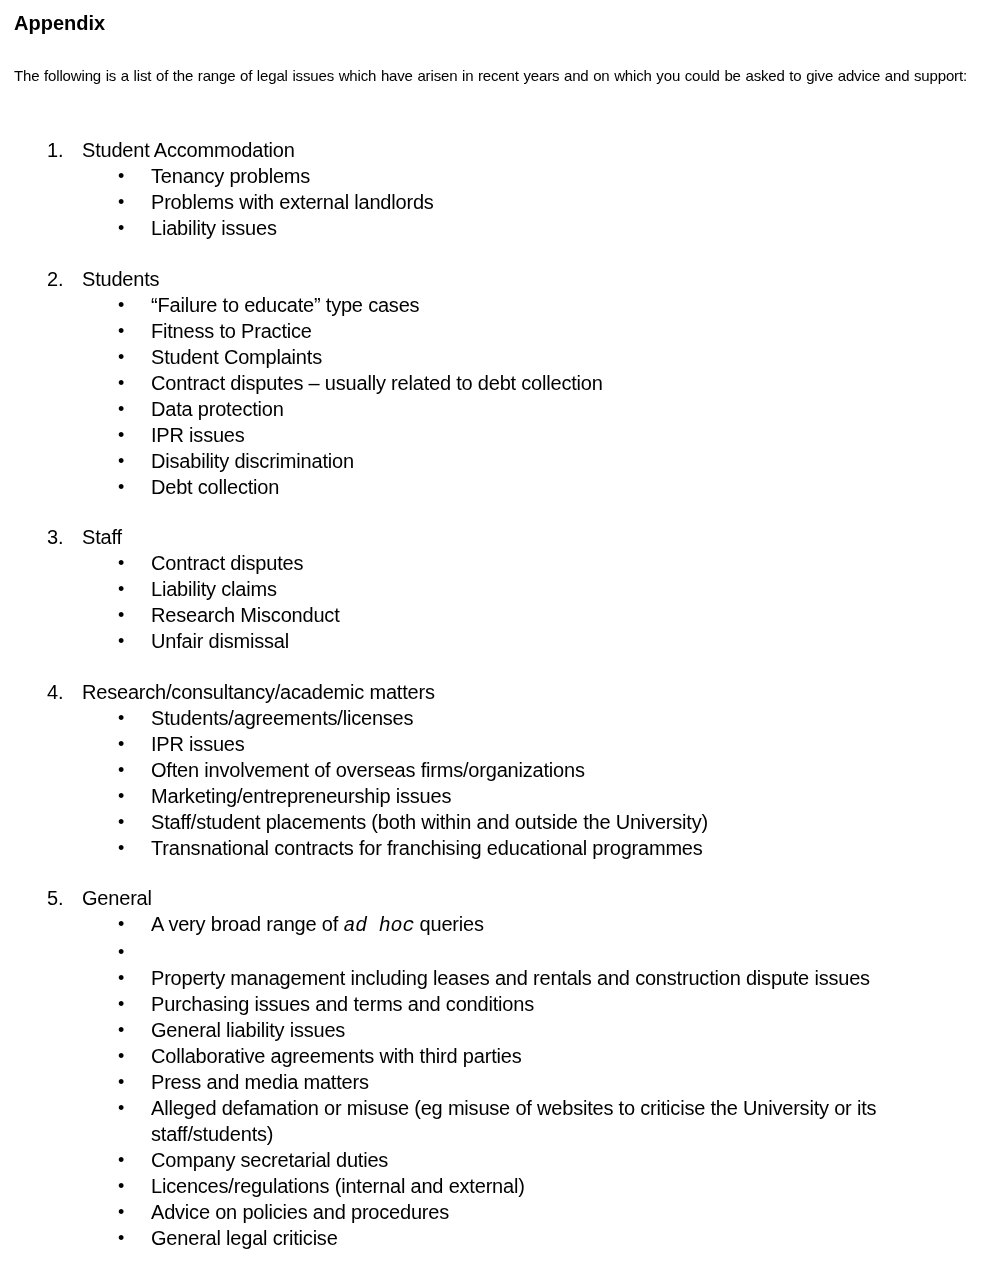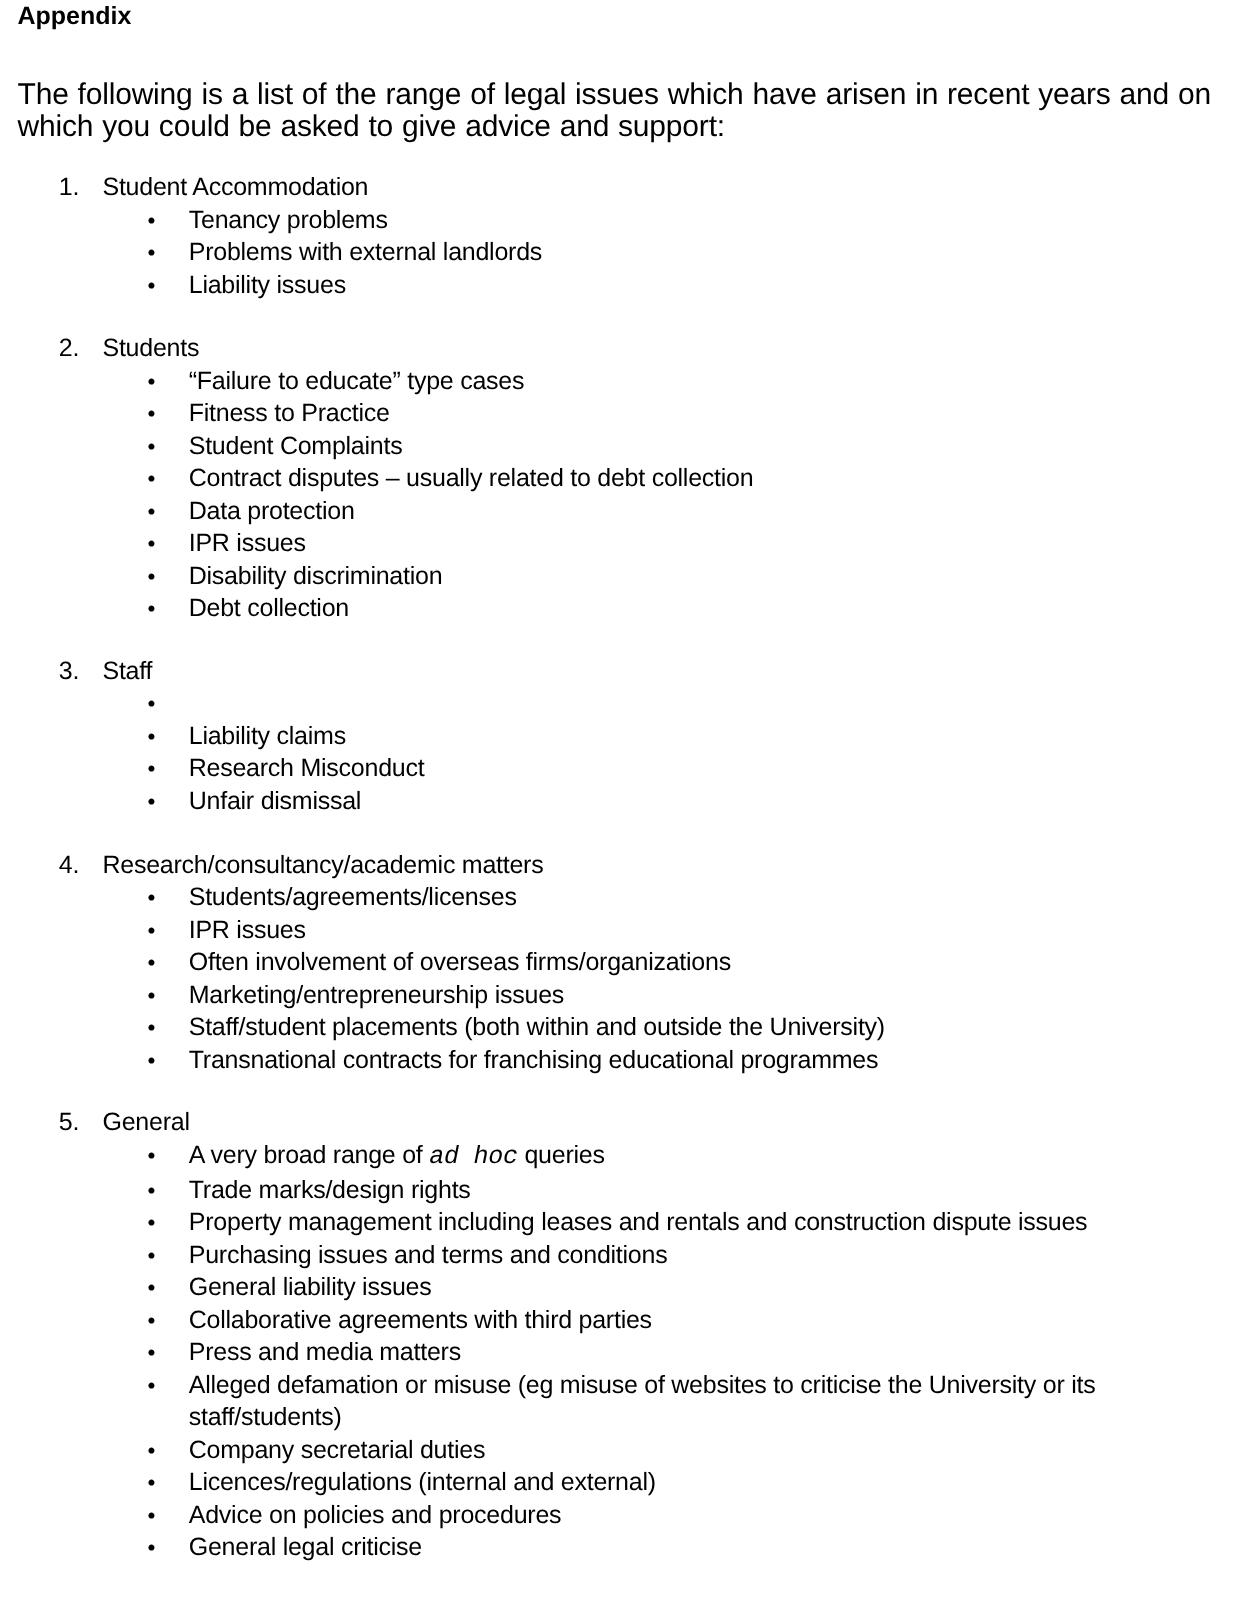--- a/index.html
+++ b/index.html
@@ -17,32 +17,32 @@
     }
     .page {
       position: absolute;
       left: 14px;
       top: 0;
       width: 975px;
     }
     .title {
       position: absolute;
       left: 0;
-      top: 0;
+      top: 10px;
       font-size: 20px;
       font-weight: bold;
       line-height: 26px;
       margin: 0;
     }
     .intro {
       position: absolute;
       left: 0;
       top: 63px;
       width: 975px;
-      font-size: 24px;
+      font-size: 15px;
       line-height: 26px;
       margin: 0;
       letter-spacing: -0.15px;
       word-spacing: 0.6px;
     }
     .sections {
       position: absolute;
       left: 0;
       top: 137px;
       width: 975px;
@@ -166,20 +166,21 @@
         </ul>
       </li>
       <li class="section">
         <div class="section-head">
           <span class="section-num">3.</span>
           <span class="section-title">Staff</span>
         </div>
         <ul class="items">
           <li class="item">
             <span class="bullet">•</span>
+            <span class="item-text">Contract disputes</span>
           </li>
           <li class="item">
             <span class="bullet">•</span>
             <span class="item-text">Liability claims</span>
           </li>
           <li class="item">
             <span class="bullet">•</span>
             <span class="item-text">Research Misconduct</span>
           </li>
           <li class="item">
@@ -225,21 +226,20 @@
           <span class="section-num">5.</span>
           <span class="section-title">General</span>
         </div>
         <ul class="items">
           <li class="item">
             <span class="bullet">•</span>
             <span class="item-text"><span>A very broad range of </span><em>ad hoc</em><span> queries</span></span>
           </li>
           <li class="item">
             <span class="bullet">•</span>
-            <span class="item-text">Trade marks/design rights</span>
           </li>
           <li class="item">
             <span class="bullet">•</span>
             <span class="item-text">Property management including leases and rentals and construction dispute issues</span>
           </li>
           <li class="item">
             <span class="bullet">•</span>
             <span class="item-text">Purchasing issues and terms and conditions</span>
           </li>
           <li class="item">

